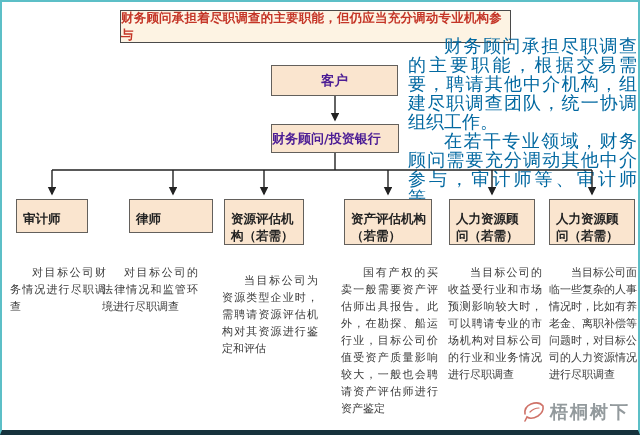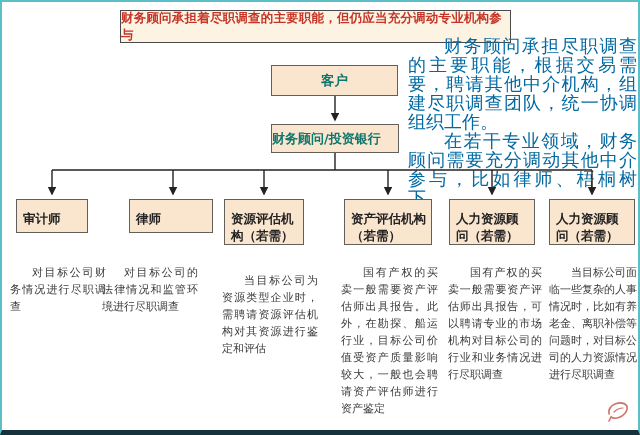--- a/index.html
+++ b/index.html
@@ -3,21 +3,21 @@
 <meta charset="utf-8">
 <style>
   html,body{margin:0;padding:0;background:#e8e8e8;font-family:"DejaVu Sans",sans-serif;}
   #stage{
     position:relative;width:640px;height:435px;background:#ffffff;
     box-sizing:border-box;border:2px solid #5cbfc7;border-bottom:5px solid #16323c;
     overflow:hidden;
   }
   .box{
     position:absolute;box-sizing:border-box;background:#fae5cf;
-    border:1.4px solid #63605c;color:#0f766e;font-weight:bold;
+    border:1.4px solid #63605c;color:#4c1d95;font-weight:bold;
   }
   #title-box{
     left:118px;top:8px;width:391px;height:33px;background:#fdf3e3;
     display:flex;align-items:center;justify-content:center;
     font-size:12.5px;color:#c43527;letter-spacing:0.2px;border-color:#4a4a4a;
   }
   #client-box{
     left:269px;top:63px;width:127px;height:31px;
     display:flex;align-items:center;justify-content:center;font-size:13.5px;
   }
@@ -57,21 +57,21 @@
   <div class="box" id="client-box">
     <span>客户</span>
   </div>
 
   <div class="box" id="advisor-box">
     <span>财务顾问/投资银行</span>
   </div>
 
   <div id="note-block">
     <p>财务顾问承担尽职调查的主要职能，根据交易需要，聘请其他中介机构，组建尽职调查团队，统一协调组织工作。</p>
-    <p>在若干专业领域，财务顾问需要充分调动其他中介参与，比如律师、梧桐树下。</p>
+    <p>在若干专业领域，财务顾问需要充分调动其他中介参与，审计师等、审计师等。</p>
   </div>
 
   <svg id="connectors" width="640" height="435" viewBox="0 0 640 435">
     <defs>
       <marker id="arrow" markerWidth="7" markerHeight="7" refX="5" refY="3" orient="auto">
         <path d="M0,0 L6,3 L0,6 Z" fill="#222"></path>
       </marker>
     </defs>
     <g id="connector-group" stroke="#222" stroke-width="1.4" fill="none">
         <path d="M333 94 L333 118" marker-end="url(#arrow)"></path>
@@ -93,26 +93,27 @@
   <div class="bbox" style="left: 127px; top: 197px; width: 84px; height: 34px;"><span>律师</span></div>
   <div class="bdesc" style="left: 100px; top: 262px; width: 96px;">对目标公司的法律情况和监管环境进行尽职调查</div>
 
   <div class="bbox" style="left: 222px; top: 197px; width: 80px; height: 46px;"><span>资源评估机构（若需）</span></div>
   <div class="bdesc" style="left: 220px; top: 262px; width: 96px; margin-top: 8px;">当目标公司为资源类型企业时，需聘请资源评估机构对其资源进行鉴定和评估</div>
 
   <div class="bbox" style="left: 342px; top: 197px; width: 88px; height: 46px;"><span>资产评估机构（若需）</span></div>
   <div class="bdesc" style="left: 339px; top: 262px; width: 97px;">国有产权的买卖一般需要资产评估师出具报告。此外，在勘探、船运行业，目标公司价值受资产质量影响较大，一般也会聘请资产评估师进行资产鉴定</div>
 
   <div class="bbox" style="left: 447px; top: 197px; width: 86px; height: 46px;"><span>人力资源顾问（若需）</span></div>
-  <div class="bdesc" style="left: 446px; top: 262px; width: 94px;">国有产权的买卖一般需要资产评估师出具报告，可以聘请专业的市场机构对目标公司的行业和业务情况进行尽职调查</div>
+  <div class="bdesc" style="left: 446px; top: 262px; width: 94px;">当目标公司的收益受行业和市场预测影响较大时，可以聘请专业的市场机构对目标公司的行业和业务情况进行尽职调查</div>
 
   <div class="bbox" style="left: 547px; top: 197px; width: 86px; height: 46px;"><span>人力资源顾问（若需）</span></div>
   <div class="bdesc" style="left: 547px; top: 262px; width: 88px;">当目标公司面临一些复杂的人事情况时，比如有养老金、离职补偿等问题时，对目标公司的人力资源情况进行尽职调查</div>
 </div>
 
   <div id="watermark">
     <svg width="24" height="24" viewBox="0 0 24 24">
       <path d="M3 14 Q2 7 9 4 Q17 1 21 6 Q22 12 16 16 Q9 20 5 17 L3 21" stroke="#cf7268" stroke-width="1.6" fill="none" stroke-linecap="round"></path>
       <path d="M8 12 Q12 8 17 8" stroke="#cf7268" stroke-width="1.2" fill="none" stroke-linecap="round"></path>
     </svg>
+    <span class="wm-text">梧桐树下</span>
   </div>
 
 </div>
 
 </body></html>

